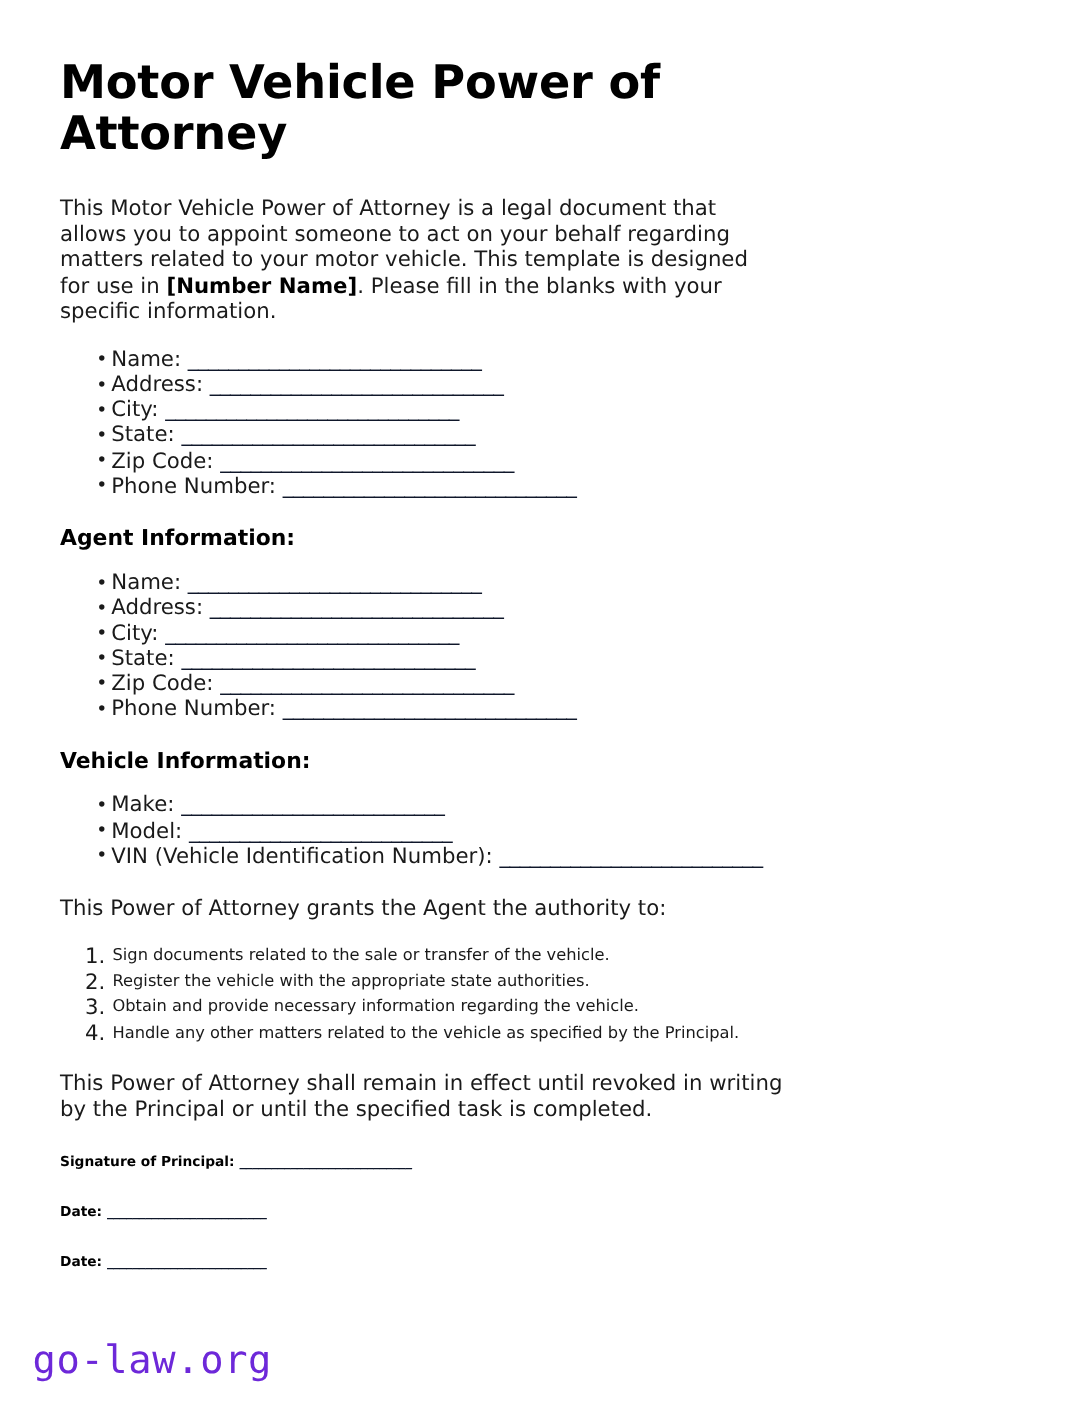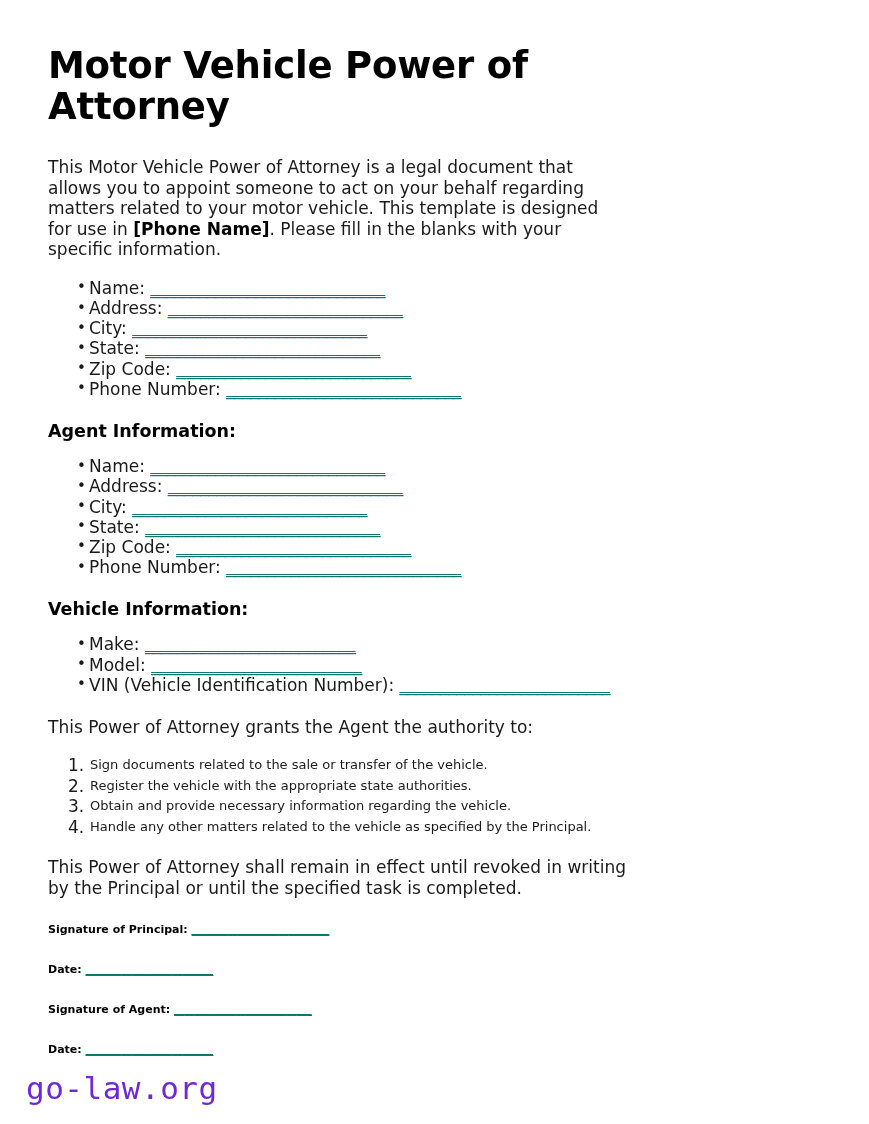--- a/index.html
+++ b/index.html
@@ -77,22 +77,21 @@
     position: absolute;
     left: 29px;
     top: -0.5px;
     font-size: 15px;
     line-height: 20.2px;
     color: #1a1a1a;
   }
   .field-label { }
   .blank {
     letter-spacing: -0.4px;
-    color: #0f766e;
-    text-decoration: underline;
+    color: #0f172a;
   }
 
   
   ol.authority-list {
     list-style: none;
     margin: 0 0 20px 0;
     padding: 0;
     counter-reset: authority;
   }
   ol.authority-list > li {
@@ -141,21 +140,21 @@
     line-height: 1;
   }
 </style>
 </head>
 <body>
 
 <div class="page">
 
   <h1 class="doc-title">Motor Vehicle Power of Attorney</h1>
 
-  <p class="para"><span>This Motor Vehicle Power of Attorney is a legal document that allows you to appoint someone to act on your behalf regarding matters related to your motor vehicle. This template is designed for use in </span><span class="bold-inline">[Phone Name]</span><span>. Please fill in the blanks with your specific information.</span></p>
+  <p class="para"><span>This Motor Vehicle Power of Attorney is a legal document that allows you to appoint someone to act on your behalf regarding matters related to your motor vehicle. This template is designed for use in </span><span class="bold-inline">[Number Name]</span><span>. Please fill in the blanks with your specific information.</span></p>
 
   <ul class="field-list">
     <li><span class="field-label">Name:</span> <span class="blank">_____________________________</span></li>
     <li><span class="field-label">Address:</span> <span class="blank">_____________________________</span></li>
     <li><span class="field-label">City:</span> <span class="blank">_____________________________</span></li>
     <li><span class="field-label">State:</span> <span class="blank">_____________________________</span></li>
     <li><span class="field-label">Zip Code:</span> <span class="blank">_____________________________</span></li>
     <li><span class="field-label">Phone Number:</span> <span class="blank">_____________________________</span></li>
   </ul>
 
@@ -181,18 +180,17 @@
     <li>Sign documents related to the sale or transfer of the vehicle.</li>
     <li>Register the vehicle with the appropriate state authorities.</li>
     <li>Obtain and provide necessary information regarding the vehicle.</li>
     <li>Handle any other matters related to the vehicle as specified by the Principal.</li>
   </ol>
 
   <p class="para">This Power of Attorney shall remain in effect until revoked in writing by the Principal or until the specified task is completed.</p>
 
   <div class="sig-row first"><span>Signature of Principal:</span> <span class="blank">___________________________</span></div>
   <div class="sig-row"><span>Date:</span> <span class="blank">_________________________</span></div>
-  <div class="sig-row"><span>Signature of Agent:</span> <span class="blank">___________________________</span></div>
   <div class="sig-row"><span>Date:</span> <span class="blank">_________________________</span></div>
 
   <div class="footer-mark">go-law.org</div>
 
 </div>
 
 </body></html>

